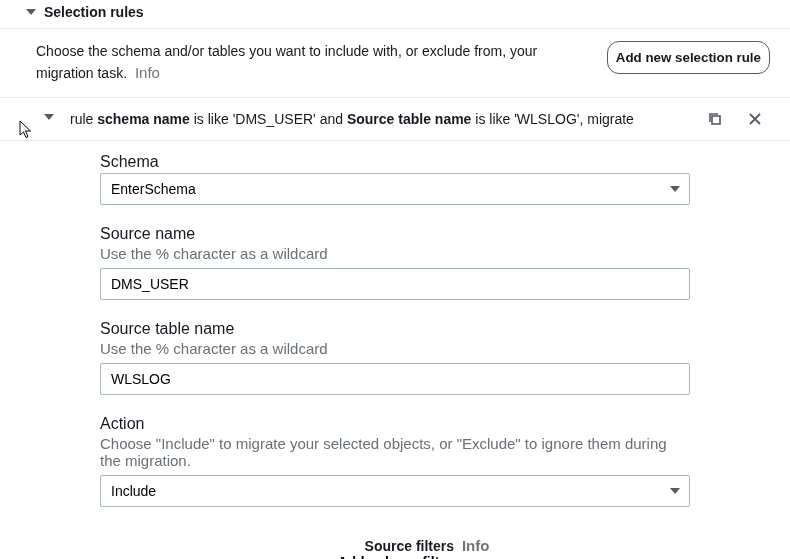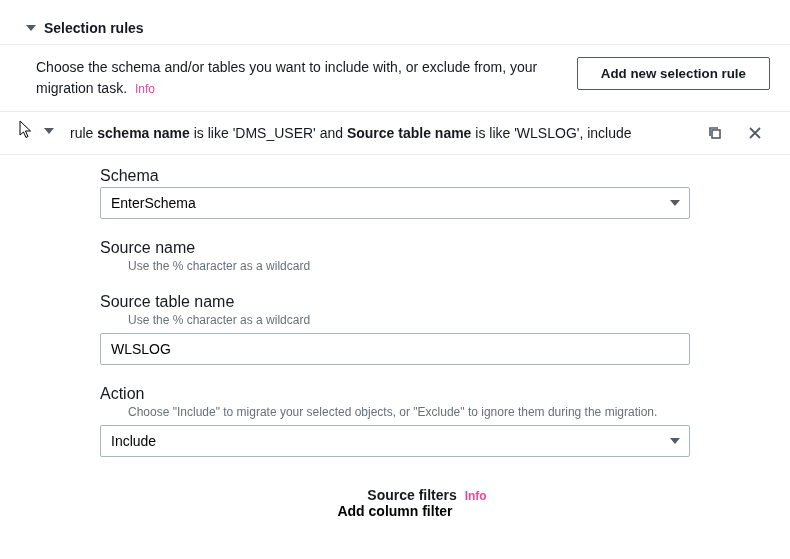--- a/index.html
+++ b/index.html
@@ -1,30 +1,30 @@
 <!DOCTYPE html>
 <html><head>
 <meta charset="utf-8">
 <style>
 * { box-sizing: border-box; margin: 0; padding: 0; }
 body { font-family: "Amazon Ember", "Helvetica Neue", Arial, sans-serif; font-size: 14px; color: #16191f; background: #fff; width: 790px; }
-.section-header { display: flex; align-items: center; padding: 20px 20px 8px 26px; font-weight: 700; border-bottom: 1px solid #eaeded; }
+.section-header { display: flex; align-items: center; padding: 4px 20px 8px 26px; font-weight: 700; border-bottom: 1px solid #eaeded; }
 .caret { width: 0; height: 0; border-left: 5px solid transparent; border-right: 5px solid transparent; border-top: 6px solid #545b64; margin-right: 8px; }
 .intro-row { display: flex; align-items: flex-start; padding: 12px 20px 12px 36px; gap: 12px; }
 .intro-text { flex: 1; line-height: 1.5; color: #16191f; }
-.info-link { color: #ec4899; font-size: 12px; margin-left: 4px; cursor: pointer; }
-.btn { border: 1px solid #545b64; background: #fff; padding: 8px 23px; border-radius: 2px; font-weight: 700; cursor: pointer; color: #16191f; white-space: nowrap; }
+.info-link { color: #737373; font-size: 15px; margin-left: 4px; cursor: pointer; }
+.btn { border: 1px solid #545b64; background: #fff; padding: 8px 8px; border-radius: 12px; font-weight: 700; cursor: pointer; color: #16191f; white-space: nowrap; }
 .rule-row { display: flex; align-items: flex-start; padding: 10px 20px 10px 44px; border-top: 1px solid #eaeded; border-bottom: 1px solid #eaeded; }
 .rule-text { flex: 1; line-height: 1.6; color: #16191f; }
 .rule-icons { display: flex; gap: 22px; padding-right: 6px; padding-top: 2px; }
 .icon-btn { width: 18px; height: 18px; cursor: pointer; display: flex; align-items: center; justify-content: center; color: #545b64; }
 .form-body { padding: 12px 100px 0 100px; }
 .field { margin-bottom: 20px; }
 .field-label { font-size: 16px; color: #16191f; margin-bottom: 2px; }
-.field-hint { font-size: 12px; color: #687078; margin-bottom: 6px; margin-left: 28px; }
+.field-hint { font-size: 15px; color: #687078; margin-bottom: 6px; }
 .input, .select { width: 100%; padding: 6px 10px; border: 1px solid #aab7b8; border-radius: 2px; font-size: 14px; font-family: inherit; background: #fff; height: 32px; }
 .select-wrap { position: relative; }
 .select-caret { position: absolute; right: 10px; top: 50%; transform: translateY(-50%); pointer-events: none; width: 0; height: 0; border-left: 5px solid transparent; border-right: 5px solid transparent; border-top: 6px solid #545b64; }
 .footer-row { display: flex; align-items: center; justify-content: space-between; padding: 10px 100px 6px 100px; flex-direction: column; }
 .footer-left { font-weight: 700; color: #16191f; padding-left: 64px; }
 .footer-right { font-weight: 700; color: #000000; cursor: pointer; }
 .cursor { position: absolute; left: 19px; top: 120px; pointer-events: none; }
 b { font-weight: 700; }
 </style>
 </head>
@@ -39,21 +39,21 @@
   <div class="intro-text">
     <span>Choose the schema and/or tables you want to include with, or exclude from, your migration task.</span>
     <span class="info-link">Info</span>
   </div>
   <button class="btn">Add new selection rule</button>
 </div>
 
 <div class="rule-row">
   <span class="caret" style="margin-top:6px;"></span>
   <div class="rule-text" style="margin-left:8px;">
-    <span>rule </span><b>schema name</b><span> is like 'DMS_USER' and </span><b>Source table name</b><span> is like 'WLSLOG', include</span>
+    <span>rule </span><b>schema name</b><span> is like 'DMS_USER' and </span><b>Source table name</b><span> is like 'WLSLOG', migrate</span>
   </div>
   <div class="rule-icons">
     <div class="icon-btn">
       <svg width="16" height="16" viewBox="0 0 16 16" fill="none" stroke="currentColor" stroke-width="1.6">
           <rect x="5" y="5" width="8" height="8"></rect>
           <path d="M3 11V3h8"></path>
         </svg>
     </div>
     <div class="icon-btn">
       <svg width="14" height="14" viewBox="0 0 14 14" stroke="currentColor" stroke-width="1.8">
@@ -69,20 +69,21 @@
     <div class="field-label">Schema</div>
     <div class="select-wrap">
       <input class="select" readonly="" value="EnterSchema" style="">
       <span class="select-caret"></span>
     </div>
   </div>
 
   <div class="field">
     <div class="field-label">Source name</div>
     <div class="field-hint">Use the % character as a wildcard</div>
+    <input class="input" value="DMS_USER" style="">
   </div>
 
   <div class="field">
     <div class="field-label">Source table name</div>
     <div class="field-hint">Use the % character as a wildcard</div>
     <input class="input" value="WLSLOG" style="">
   </div>
 
   <div class="field">
     <div class="field-label">Action</div>

